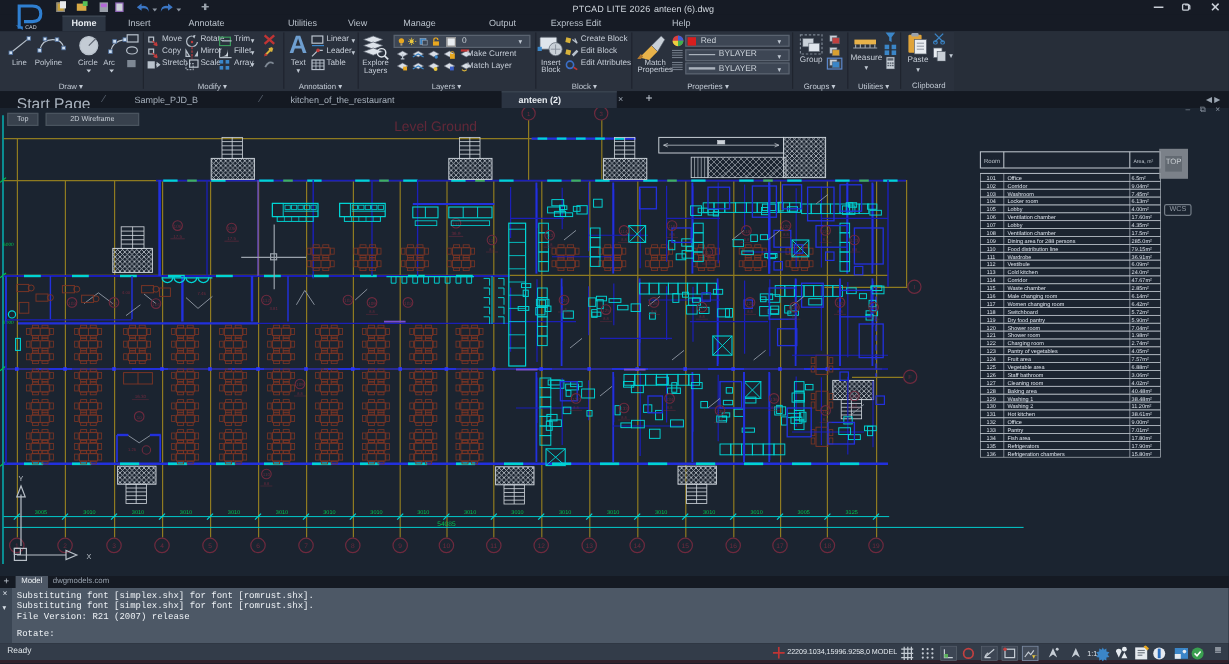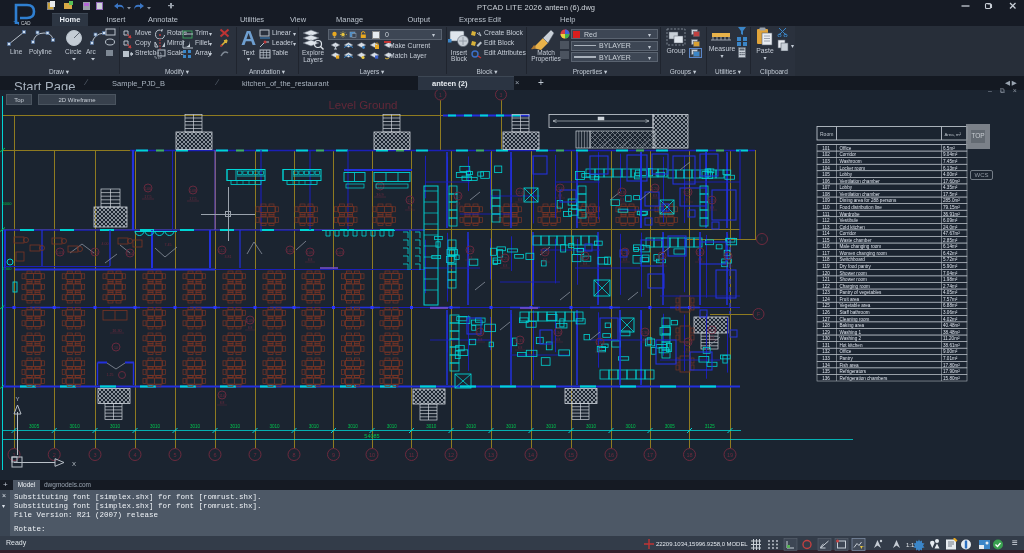--- a/index.html
+++ b/index.html
@@ -32,21 +32,21 @@
 </svg>
 <div class="abs" style="left:0;top:12px;width:1024px;height:14px;background:#161b25"></div>
 <svg class="abs" style="left:8px;top:2px" width="34" height="24" viewBox="0 0 34 24">
 <path d="M8 22 V3 H19 Q26 3 26 9.5 Q26 16 19 16 H12" fill="none" stroke="#2f7fd0" stroke-width="2.6"></path>
 <path d="M5 19 L11 23 L11 20 Z" fill="#2f7fd0"></path>
 <text x="13" y="22.5" font-size="4.5" fill="#cdd3da" font-family="Liberation Sans">CAD</text>
 </svg>
 <div class="abs" style="left:52px;top:13px;width:36px;height:13px;background:#2d3643;border-top:1px solid #3d4754"></div>
 <div class="abs" style="left:52px;top:15px;width:36px;height:10px;font-size:7.5px;color:#e8edf2;text-align:center;font-weight:bold">Home</div>
 <div class="abs" style="left:100px;top:15px;width:32px;height:10px;font-size:7.5px;color:#bac2cc;text-align:center">Insert</div>
-<div class="abs" style="left:140px;top:15px;width:38px;height:10px;font-size:7.5px;color:#bac2cc;text-align:right">Annotate</div>
+<div class="abs" style="left:157px;top:15px;width:38px;height:10px;font-size:7.5px;color:#bac2cc;text-align:left">Annotate</div>
 <div class="abs" style="left:230px;top:15px;width:44px;height:10px;font-size:7.5px;color:#bac2cc;text-align:center">Utilities</div>
 <div class="abs" style="left:286px;top:15px;width:24px;height:10px;font-size:7.5px;color:#bac2cc;text-align:center">View</div>
 <div class="abs" style="left:336px;top:15px;width:36px;height:10px;font-size:7.5px;color:#bac2cc;text-align:left">Manage</div>
 <div class="abs" style="left:398px;top:15px;width:32px;height:10px;font-size:7.5px;color:#bac2cc;text-align:right">Output</div>
 <div class="abs" style="left:452px;top:15px;width:56px;height:10px;font-size:7.5px;color:#bac2cc;text-align:center">Express Edit</div>
 <div class="abs" style="left:560px;top:15px;width:22px;height:10px;font-size:7.5px;color:#bac2cc;text-align:left">Help</div>
 <div class="abs" style="left:0;top:26px;width:1024px;height:50px;background:#2a313d"></div>
 <div class="abs" style="left:118.5px;top:27px;width:1px;height:47px;background:#1f242e"></div>
 <div class="abs" style="left:236px;top:27px;width:1px;height:47px;background:#1f242e"></div>
 <div class="abs" style="left:298px;top:27px;width:1px;height:47px;background:#1f242e"></div>

